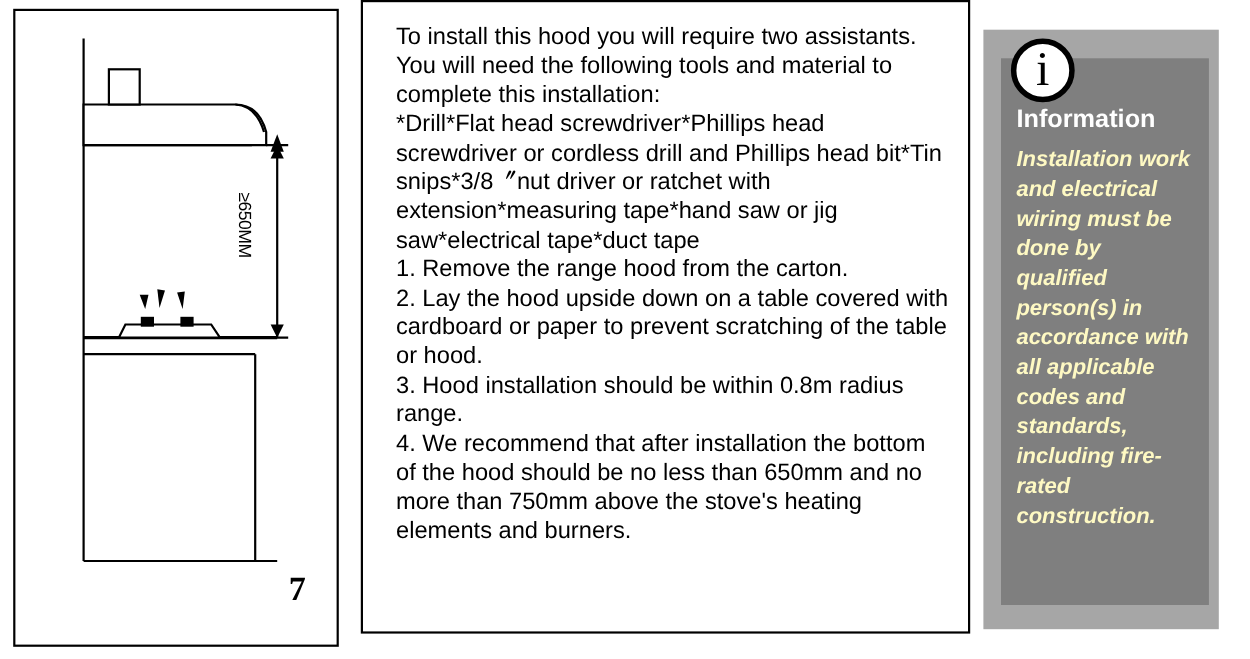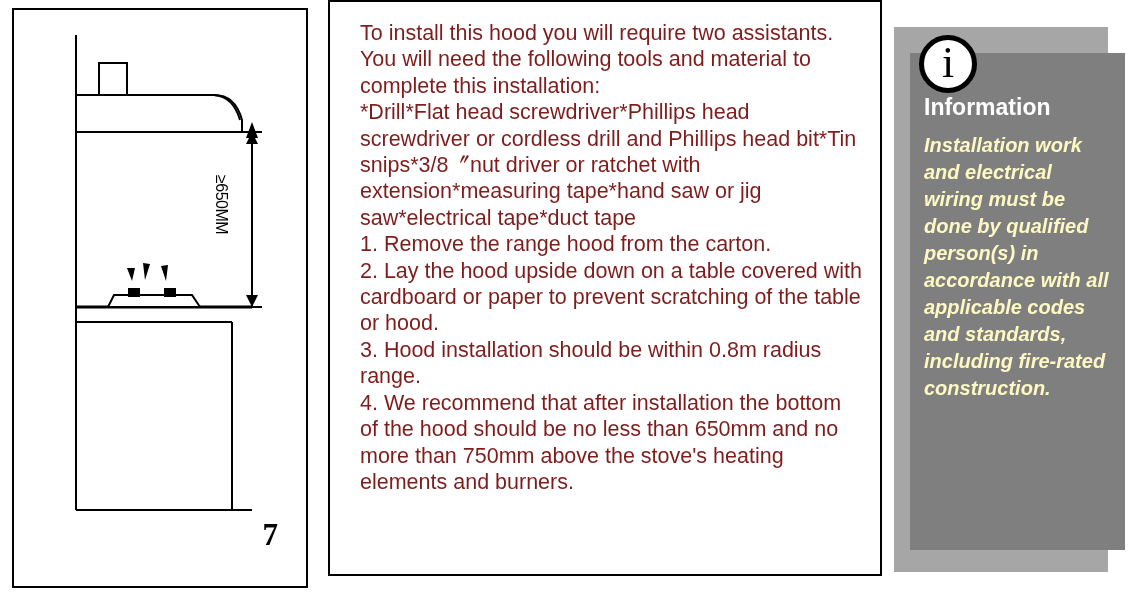--- a/index.html
+++ b/index.html
@@ -63,39 +63,39 @@
     height: 576px;
     border: 2px solid #000;
     background: #fff;
     box-sizing: border-box;
     padding: 18px 16px 10px 30px;
   }
   .panel-text p {
     margin: 0;
     font-size: 21.5px;
     line-height: 26.4px;
-    color: #7f1d1d;
+    color: #000000;
     font-family: "Liberation Sans", sans-serif;
   }
 
   
   .panel-info {
     position: absolute;
     left: 894px;
     top: 27px;
     width: 214px;
     height: 545px;
     background: #a6a6a6;
     box-sizing: border-box;
   }
   .info-inner {
     position: absolute;
     left: 16px;
     top: 26px;
-    width: 215px;
+    width: 189px;
     height: 497px;
     background: #7f7f7f;
     box-sizing: border-box;
     padding: 42px 12px 10px 14px;
   }
   .info-icon {
     position: absolute;
     left: 25px;
     top: 8px;
     width: 58px;

